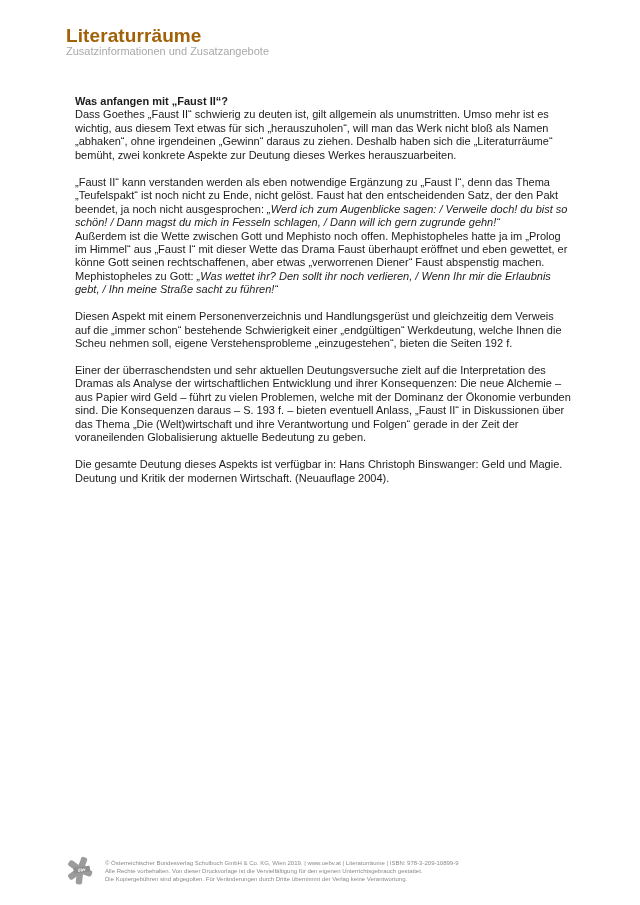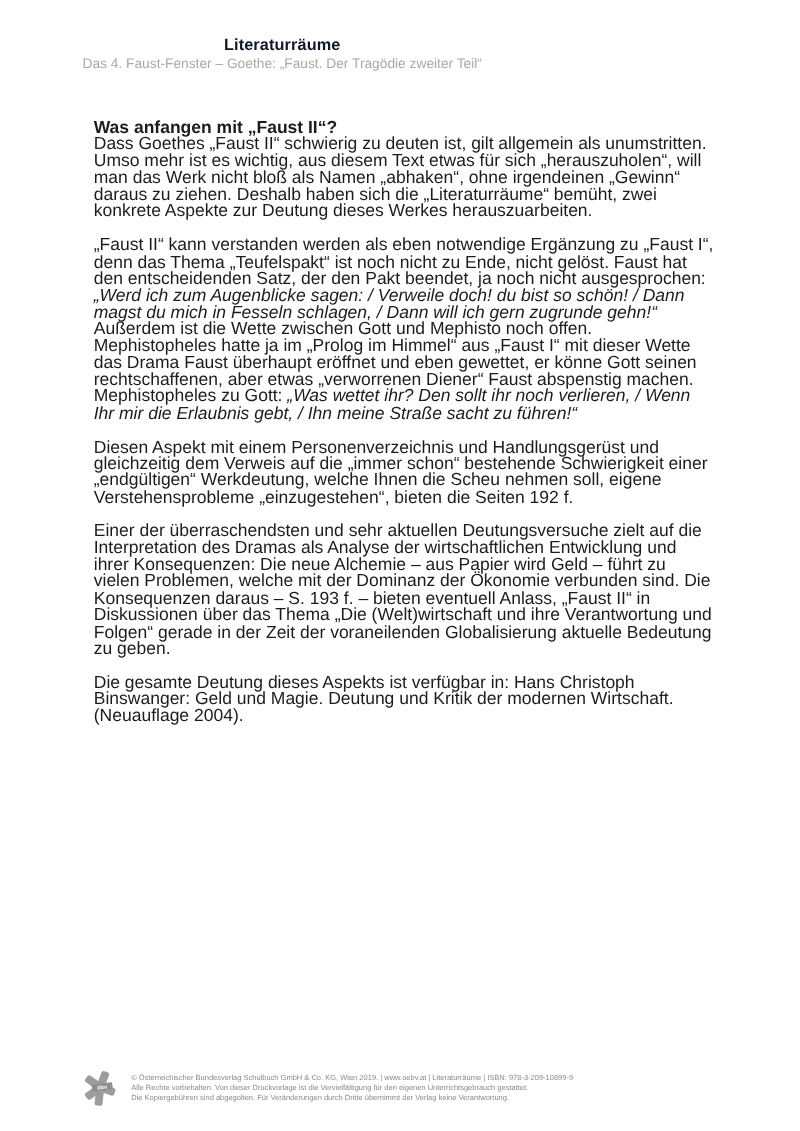--- a/index.html
+++ b/index.html
@@ -20,39 +20,38 @@
     inset: 0;
     background: #ffffff;
   }
   
   .header {
     position: absolute;
     left: 66px;
     top: 27px;
   }
   .doc-title {
-    color: #0f172a;
+    color: #a16207;
     font-weight: bold;
-    font-size: 13px;
+    font-size: 19px;
     line-height: 17px;
     letter-spacing: 0.1px;
-    text-align: center;
   }
   .doc-subtitle {
     color: #a9a9a9;
     font-size: 11px;
     line-height: 15.5px;
   }
   
   .article {
     position: absolute;
     left: 75px;
     top: 95px;
     width: 496px;
-    font-size: 14px;
+    font-size: 11px;
     line-height: 13.45px;
     color: #1c1c1c;
   }
   .blk { margin: 0; }
   .blk-heading { font-weight: bold; white-space: pre-wrap; }
   .blk-para { white-space: pre-wrap; }
   .blk-spacer { height: 13.45px; }
   .italic { font-style: italic; }
   
   .footer {
@@ -75,21 +74,21 @@
     color: #8a8a8a;
   }
 </style>
 </head>
 <body>
 
 <div class="page">
 
   <div class="header">
     <div class="doc-title">Literaturräume</div>
-    <div class="doc-subtitle">Das 4. Faust-Fenster – Goethe: „Faust. Der Tragödie zweiter Teil“</div>
+    <div class="doc-subtitle">Zusatzinformationen und Zusatzangebote</div>
   </div>
 
   <div class="article">
       <div class="blk blk-heading"><span>Was anfangen mit „Faust II“?</span></div>
       <div class="blk blk-para"><span>Dass Goethes „Faust II“ schwierig zu deuten ist, gilt allgemein als unumstritten. Umso mehr ist es wichtig, aus diesem Text etwas für sich „herauszuholen“, will man das Werk nicht bloß als Namen „abhaken“, ohne irgendeinen „Gewinn“ daraus zu ziehen. Deshalb haben sich die „Literaturräume“ bemüht, zwei konkrete Aspekte zur Deutung dieses Werkes herauszuarbeiten.</span></div>
       <div class="blk blk-spacer"></div>
       <div class="blk blk-para"><span>„Faust II“ kann verstanden werden als eben notwendige Ergänzung zu „Faust I“, denn das Thema „Teufelspakt“ ist noch nicht zu Ende, nicht gelöst. Faust hat den entscheidenden Satz, der den Pakt beendet, ja noch nicht ausgesprochen: </span><span class="italic">„Werd ich zum Augenblicke sagen: / Verweile doch! du bist so schön! / Dann magst du mich in Fesseln schlagen, / Dann will ich gern zugrunde gehn!“</span><span>
 Außerdem ist die Wette zwischen Gott und Mephisto noch offen. Mephistopheles hatte ja im „Prolog im Himmel“ aus „Faust I“ mit dieser Wette das Drama Faust überhaupt eröffnet und eben gewettet, er könne Gott seinen rechtschaffenen, aber etwas „verworrenen Diener“ Faust abspenstig machen.  Mephistopheles zu Gott: </span><span class="italic">„Was wettet ihr? Den sollt ihr noch verlieren, / Wenn Ihr mir die Erlaubnis gebt, / Ihn meine Straße sacht zu führen!“</span></div>
       <div class="blk blk-spacer"></div>
       <div class="blk blk-para"><span>Diesen Aspekt mit einem Personenverzeichnis und Handlungsgerüst und gleichzeitig dem Verweis auf die „immer schon“ bestehende Schwierigkeit einer „endgültigen“ Werkdeutung, welche Ihnen die Scheu nehmen soll, eigene Verstehensprobleme „einzugestehen“, bieten die Seiten 192 f.</span></div>

